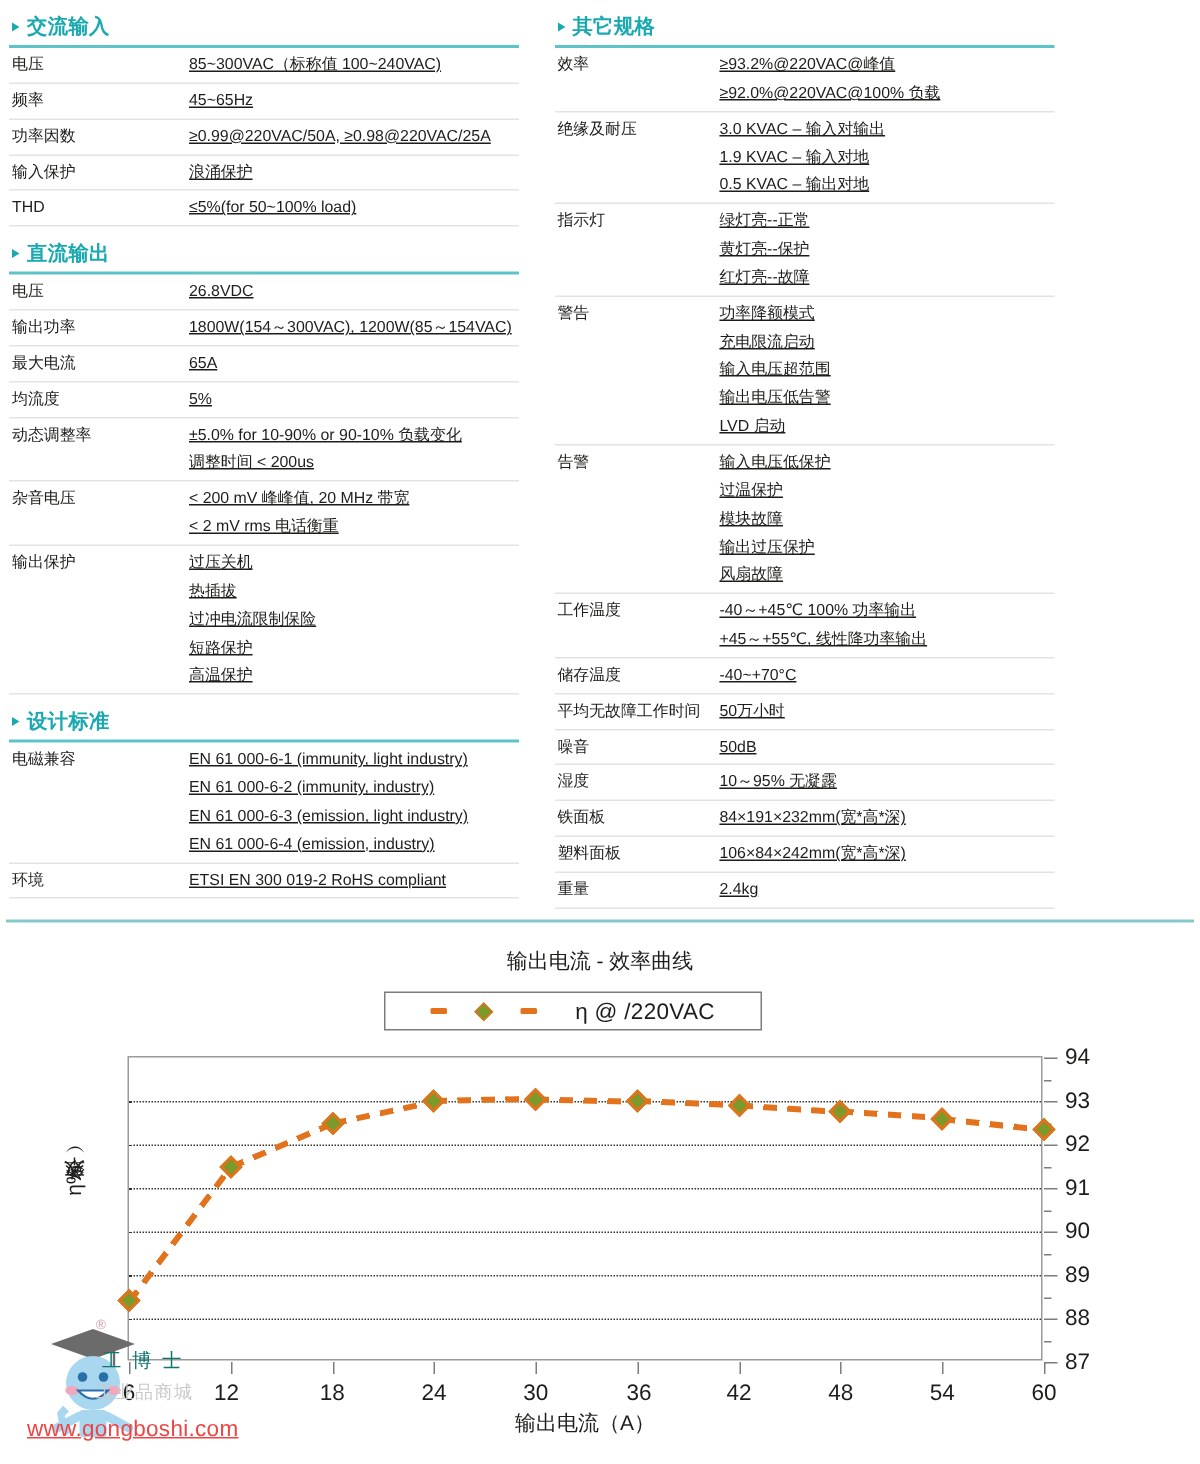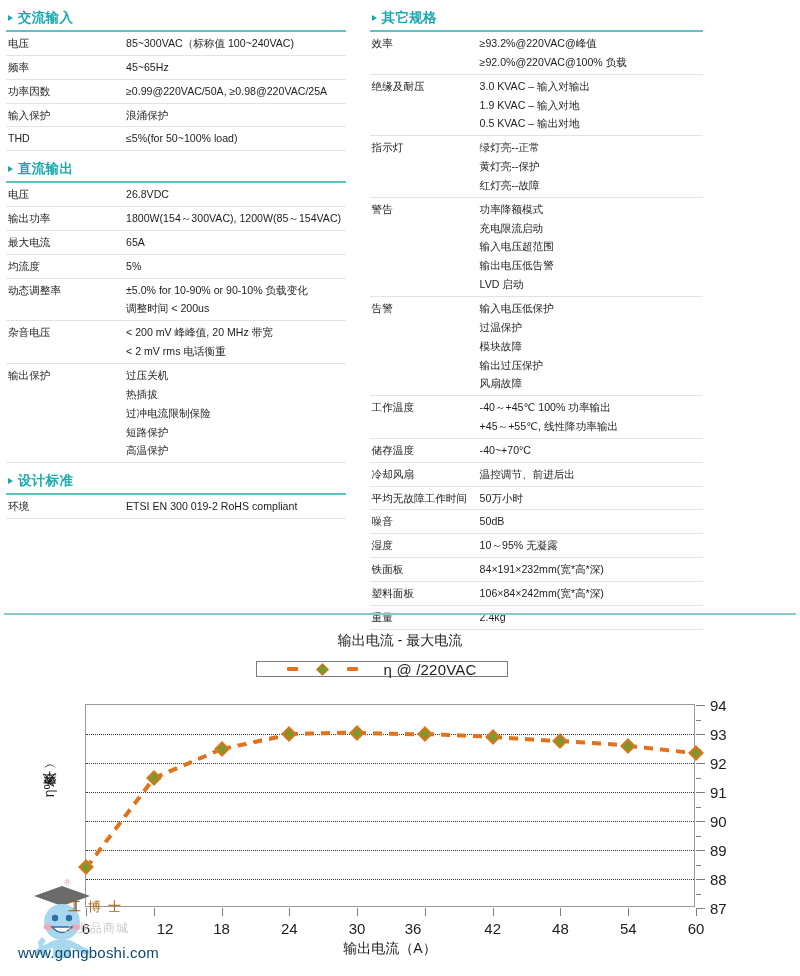--- a/index.html
+++ b/index.html
@@ -49,38 +49,38 @@
     line-height: 1.78;
     padding: 2px 0 2px 2px;
     vertical-align: top;
     border-bottom: 1px solid #e3e3e3;
     color: #1d1d1b;
   }
   table.spec tr:last-child td { border-bottom: 1px solid #e3e3e3; }
   td.k { width: 118px; white-space: nowrap; padding-left: 3px; }
   .col.right td.k { width: 108px; }
   td.v { padding-left: 2px; }
-  td.v .ln { display: block; white-space: nowrap; }
+  td.v .ln { display: block; white-space: nowrap; text-decoration: underline; }
 
   
   .divider {
     position: absolute; left: 4px; top: 613px;
     width: 792px; height: 2.4px;
     background: #86c9cd;
   }
 
   
   .chart-wrap { position: absolute; left: 0; top: 622px; width: 800px; height: 354px; }
   .chart-title {
     position: absolute; left: 0; top: 10px; width: 800px;
     text-align: center; font-size: 14px; color: #1d1d1b;
   }
   .legend {
     position: absolute; left: 256px; top: 661px;
-    width: 252px; height: 16px;
+    width: 252px; height: 26px;
     border: 1px solid #7c7c7c;
     background: #fff;
     display: flex; align-items: center; justify-content: center;
     gap: 20px;
     z-index: 6;
   }
   .legend .dash { width: 11px; height: 4px; background: #e2721b; border-radius: 1px; }
   .legend .dia {
     width: 9px; height: 9px; background: #7a9a2b;
     border: 1.6px solid #e2721b;
@@ -145,30 +145,30 @@
     position: absolute; left: 85px; top: 318px; width: 610px;
     text-align: center; font-size: 14px; color: #1d1d1b;
   }
 
   
   .wm { position: absolute; left: 2px; top: 876px; width: 215px; height: 100px; pointer-events: none; }
   .wm .mascot { position: absolute; left: 26px; top: 6px; }
   .wm .reg { position: absolute; left: 62px; top: 2px; font-size: 9px; color: #d8a0a8; }
   .wm .cn1 {
     position: absolute; left: 66px; top: 22px;
-    font-size: 13px; color: #a16207; letter-spacing: 7px;
+    font-size: 13px; color: #0f766e; letter-spacing: 7px;
     font-family: "Liberation Serif", "DejaVu Serif", serif;
   }
   .wm .cn2 {
     position: absolute; left: 62px; top: 44px;
     font-size: 12px; color: #c9c9c9; letter-spacing: 1px;
   }
   .wm .url {
     position: absolute; left: 16px; top: 68px;
-    font-size: 15px; color: #0c4a6e; letter-spacing: .2px;
+    font-size: 15px; color: #ef4444; letter-spacing: .2px; text-decoration: underline;
   }
 </style>
 </head>
 <body>
 
 <div class="page">
 
   <div class="specs">
 
     <div class="col left">
@@ -269,20 +269,29 @@
           </tbody>
         </table>
 
       <div class="sec-head">
         <span class="tri"></span>
         <span>设计标准</span>
       </div>
       <table class="spec">
           <tbody>
             <tr>
+              <td class="k">电磁兼容</td>
+              <td class="v">
+                <span class="ln">EN 61 000-6-1 (immunity, light industry)</span>
+                <span class="ln">EN 61 000-6-2 (immunity, industry)</span>
+                <span class="ln">EN 61 000-6-3 (emission, light industry)</span>
+                <span class="ln">EN 61 000-6-4 (emission, industry)</span>
+              </td>
+            </tr>
+            <tr>
               <td class="k">环境</td>
               <td class="v">
                 <span class="ln">ETSI EN 300 019-2 RoHS compliant</span>
               </td>
             </tr>
           </tbody>
         </table>
 
     </div>
 
@@ -344,26 +353,20 @@
                 <span class="ln">+45～+55℃, 线性降功率输出</span>
               </td>
             </tr>
             <tr>
               <td class="k">储存温度</td>
               <td class="v">
                 <span class="ln">-40~+70°C</span>
               </td>
             </tr>
             <tr>
-              <td class="k">冷却风扇</td>
-              <td class="v">
-                <span class="ln">温控调节、前进后出</span>
-              </td>
-            </tr>
-            <tr>
               <td class="k">平均无故障工作时间</td>
               <td class="v">
                 <span class="ln">50万小时</span>
               </td>
             </tr>
             <tr>
               <td class="k">噪音</td>
               <td class="v">
                 <span class="ln">50dB</span>
               </td>
@@ -394,21 +397,21 @@
             </tr>
           </tbody>
         </table>
 
     </div>
   </div>
 
   <div class="divider"></div>
 
   <div class="chart-wrap">
-    <div class="chart-title">输出电流 - 最大电流</div>
+    <div class="chart-title">输出电流 - 效率曲线</div>
 
     <div class="ylabel-axis">效率η（%）</div>
     <div class="xlabel-axis">输出电流（A）</div>
 
     <div class="plot" id="plot">
         <div class="gridline" style="top: 174px;"></div>
         <div class="gridline" style="top: 145px;"></div>
         <div class="gridline" style="top: 116px;"></div>
         <div class="gridline" style="top: 87px;"></div>
         <div class="gridline" style="top: 58px;"></div>
@@ -432,29 +435,29 @@
         <div class="ylab" style="top: 58px;">92</div>
         <div class="ytick minor" style="top: 43.5px;"></div>
         <div class="ytick" style="top: 29px;"></div>
         <div class="ylab" style="top: 29px;">93</div>
         <div class="ytick minor" style="top: 14.5px;"></div>
         <div class="ytick" style="top: 0px;"></div>
         <div class="ylab" style="top: 0px;">94</div>
         <div class="xtick" style="left: 0px;"></div>
         <div class="xlab" style="left: 0px;">6</div>
         <div class="xtick" style="left: 67.7778px;"></div>
-        <div class="xlab" style="left: 79px; text-align: right;">12</div>
+        <div class="xlab" style="left: 65px; text-align: right;">12</div>
         <div class="xtick" style="left: 135.556px;"></div>
         <div class="xlab" style="left: 135.556px;">18</div>
         <div class="xtick" style="left: 203.333px;"></div>
         <div class="xlab" style="left: 203.333px;">24</div>
         <div class="xtick" style="left: 271.111px;"></div>
         <div class="xlab" style="left: 271.111px;">30</div>
         <div class="xtick" style="left: 338.889px;"></div>
-        <div class="xlab" style="left: 327px;">36</div>
+        <div class="xlab" style="left: 340px;">36</div>
         <div class="xtick" style="left: 406.667px;"></div>
         <div class="xlab" style="left: 406.667px;">42</div>
         <div class="xtick" style="left: 474.444px;"></div>
         <div class="xlab" style="left: 474.444px; text-align: center;">48</div>
         <div class="xtick" style="left: 542.222px;"></div>
         <div class="xlab" style="left: 542.222px;">54</div>
         <div class="xtick" style="left: 610px;"></div>
         <div class="xlab" style="left: 610px;">60</div>
         <div class="seg" style="left: 0px; top: 160.6px; width: 112.587px; transform: rotate(-52.9865deg); background: repeating-linear-gradient(90deg, rgb(226, 114, 27) 0px, rgb(226, 114, 27) 9px, transparent 9px, transparent 16px);"></div>
         <div class="seg" style="left: 67.7778px; top: 70.7px; width: 73.7213px; transform: rotate(-23.1646deg); background: repeating-linear-gradient(90deg, rgb(226, 114, 27) 0px, rgb(226, 114, 27) 9px, transparent 9px, transparent 16px);"></div>

